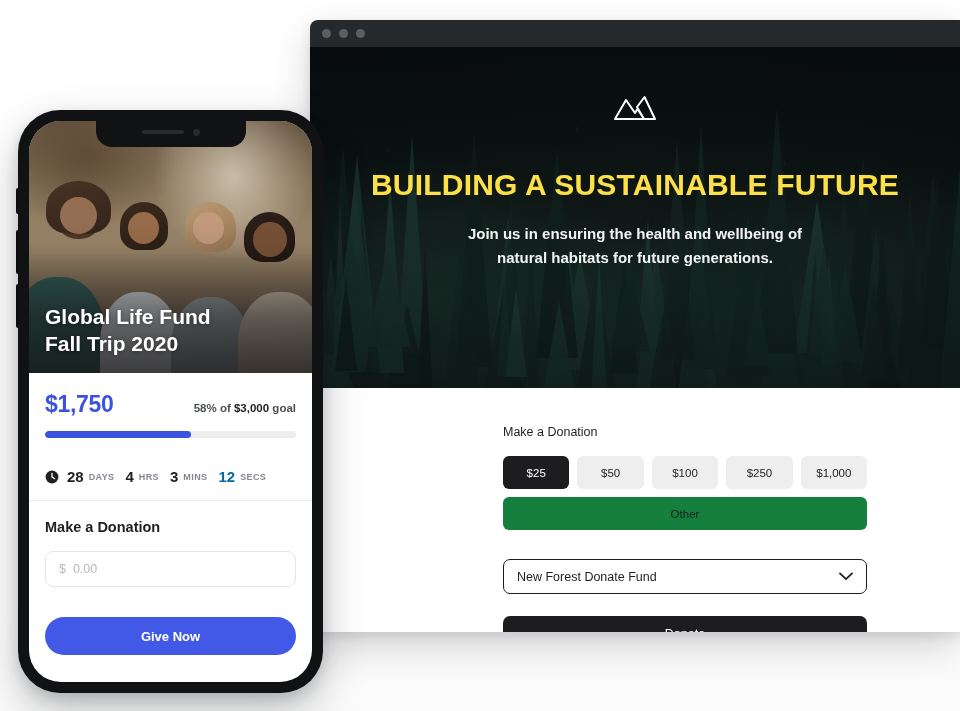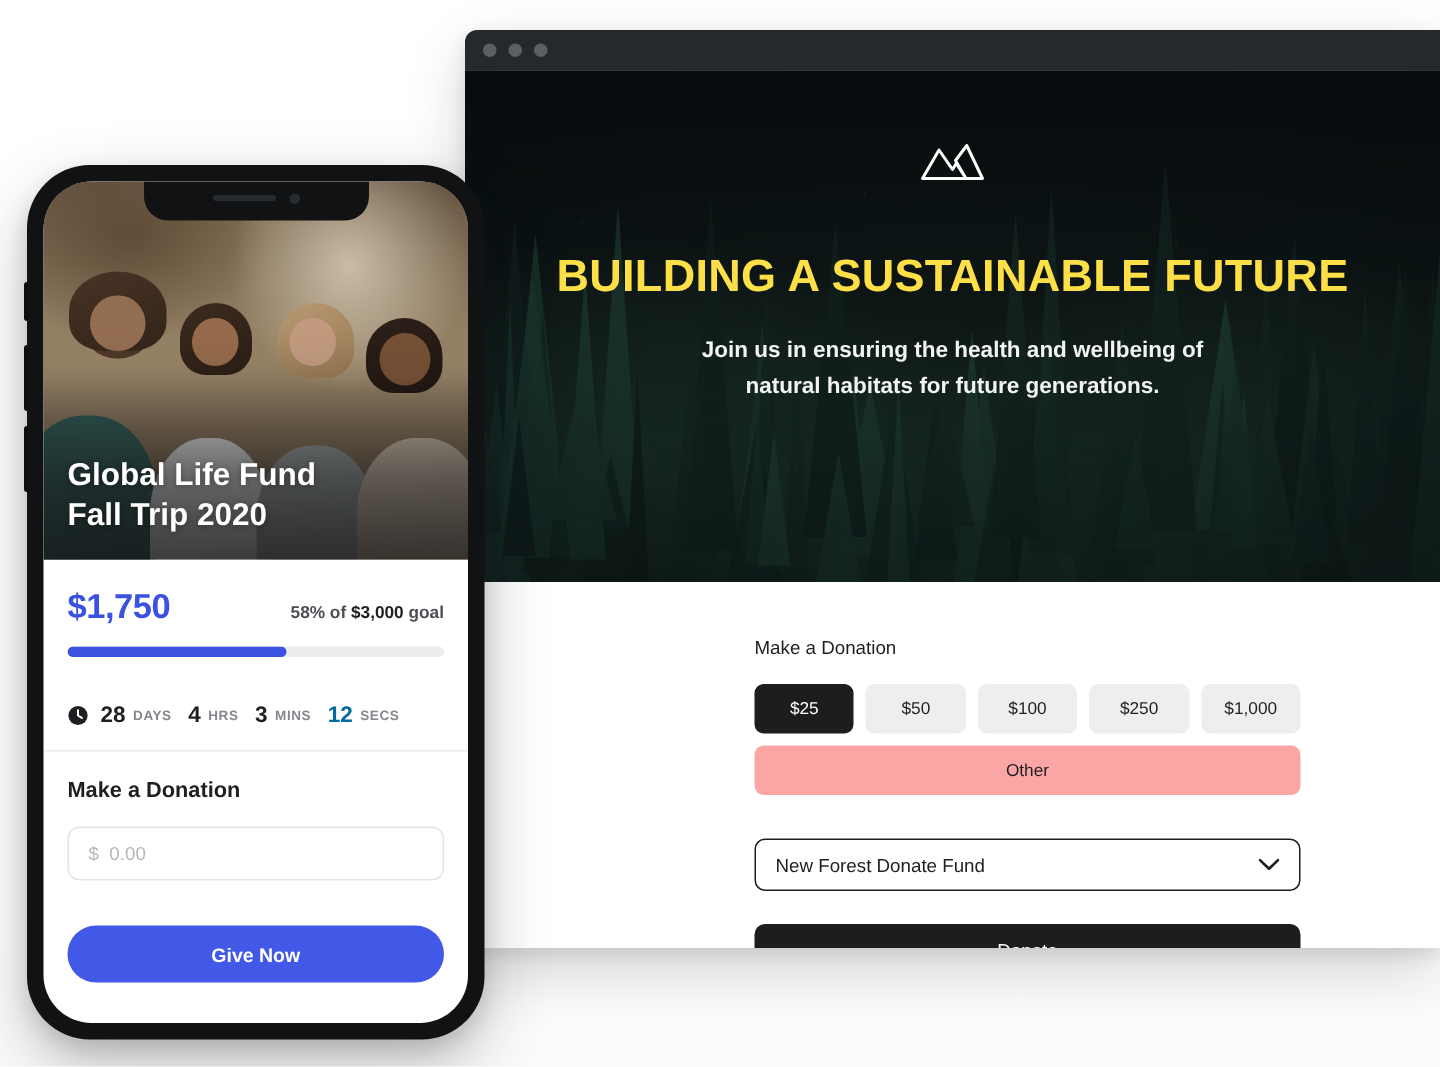--- a/index.html
+++ b/index.html
@@ -161,21 +161,21 @@
   }
   .amount-btn.selected {
     background: #1d1d1f;
     color: #ffffff;
   }
   #other-btn {
     margin-top: 8px;
     width: 364px;
     height: 33px;
     border-radius: 6px;
-    background: #fca5a5;
+    background: #15803d;
     color: #1d1f22;
     font-size: 11.5px;
     display: flex;
     align-items: center;
     justify-content: center;
     border: none;
     cursor: pointer;
     font-family: inherit;
   }
 

